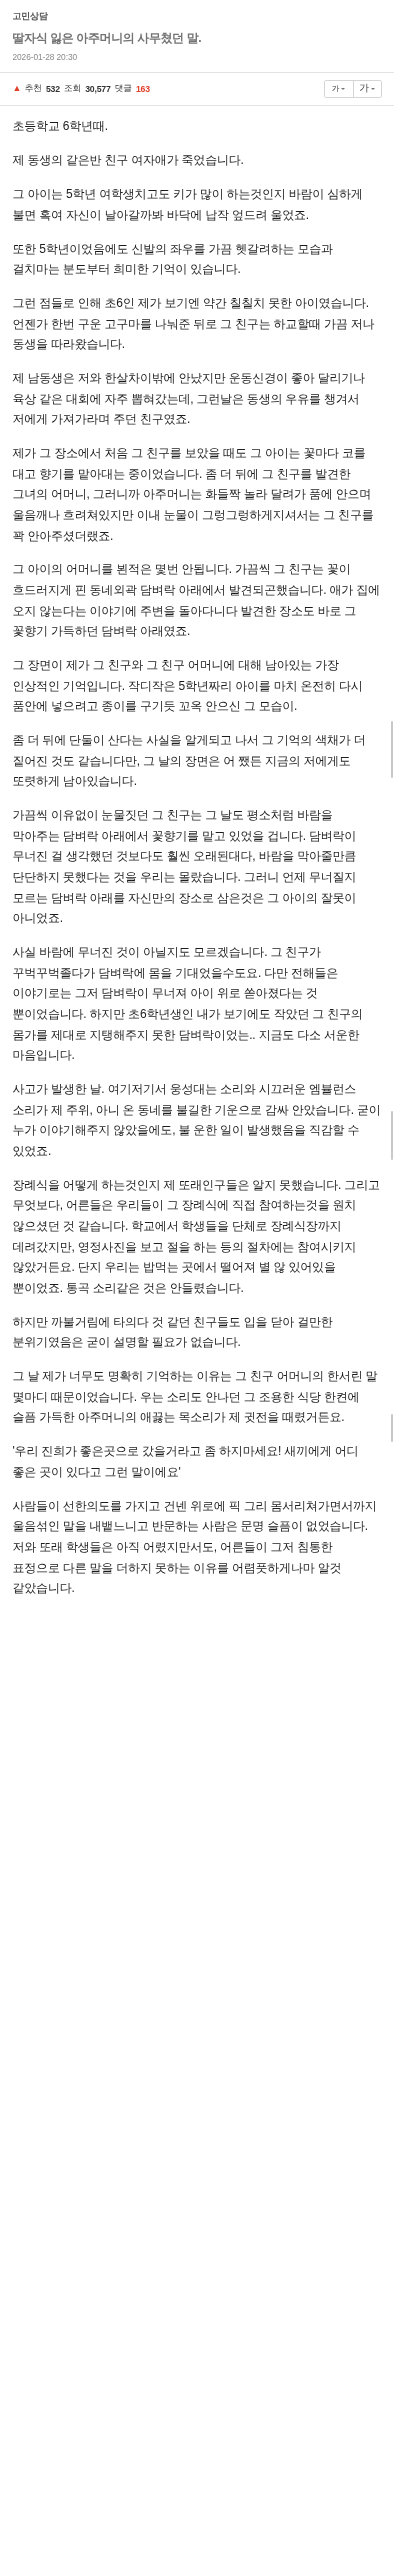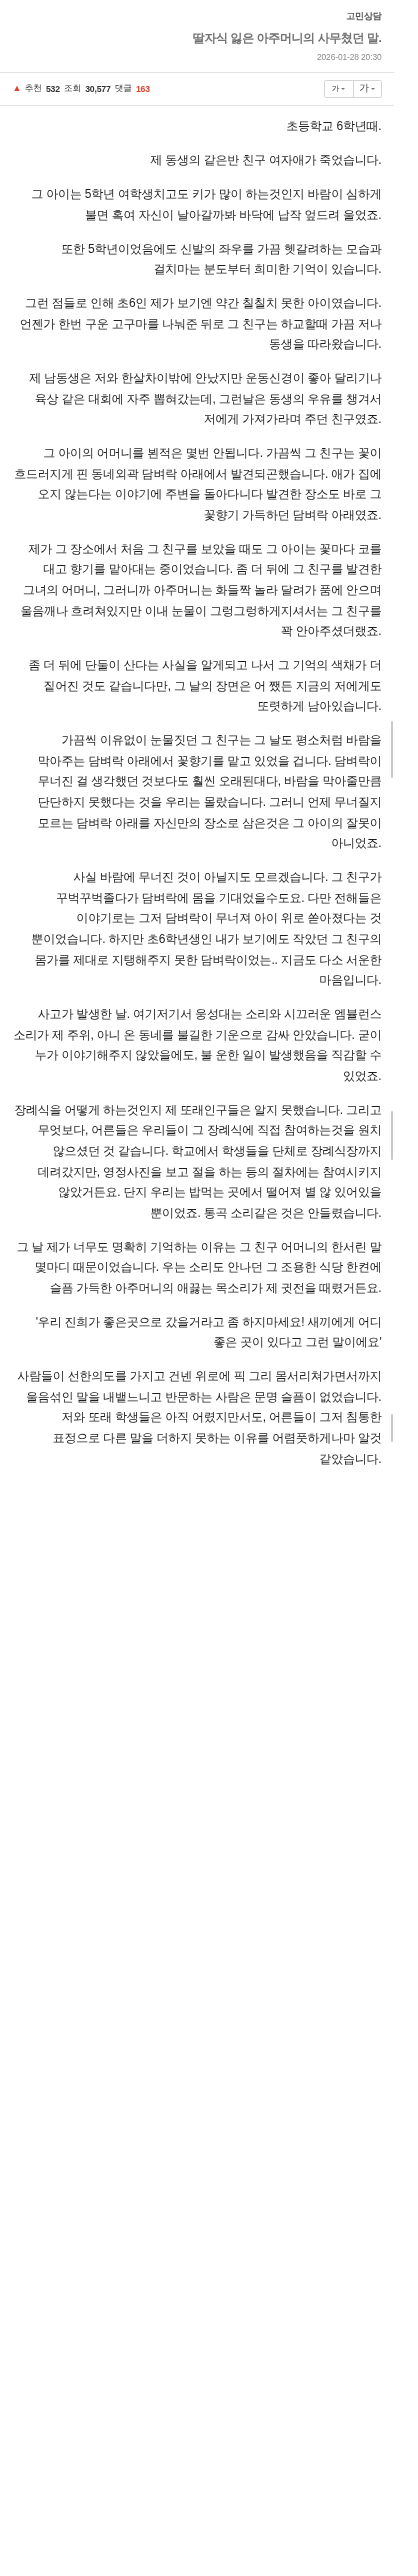--- a/index.html
+++ b/index.html
@@ -11,21 +11,20 @@
   body {
     width: 418px;
     font-family: "Liberation Sans", "DejaVu Sans", sans-serif;
     color: #1a1a1a;
     -webkit-font-smoothing: antialiased;
   }
   .page {
     width: 394px;
     position: relative;
     background: #ffffff;
-    text-align: right;
   }
 
   
   .board-name {
     font-size: 9px;
     color: #555555;
     padding: 9.8px 12.5px 0 12.5px;
     font-weight: bold;
     letter-spacing: -0.2px;
   }
@@ -35,21 +34,20 @@
     color: #737373;
     padding: 7px 12.5px 0 12.5px;
     letter-spacing: -0.4px;
     line-height: 1.35;
   }
   .post-date {
     font-size: 8.4px;
     color: #8a8a8a;
     padding: 6.3px 12.5px 9.8px 12.5px;
     letter-spacing: -0.1px;
-    margin-left: 42px;
   }
   .divider {
     height: 0.7px;
     background: #e3e3e3;
     margin: 0;
   }
 
   
   .meta-bar {
     display: flex;
@@ -178,27 +176,29 @@
 
   <div class="divider"></div>
 
   <div class="content" id="content">
       <p>초등학교 6학년때.</p>
       <p>제 동생의 같은반 친구 여자애가 죽었습니다.</p>
       <p>그 아이는 5학년 여학생치고도 키가 많이 하는것인지 바람이 심하게 불면 혹여 자신이 날아갈까봐 바닥에 납작 엎드려 울었죠.</p>
       <p>또한 5학년이었음에도 신발의 좌우를 가끔 헷갈려하는 모습과 걸치마는 분도부터 희미한 기억이 있습니다.</p>
       <p>그런 점들로 인해 초6인 제가 보기엔 약간 칠칠치 못한 아이였습니다. 언젠가 한번 구운 고구마를 나눠준 뒤로 그 친구는 하교할때 가끔 저나 동생을 따라왔습니다.</p>
       <p>제 남동생은 저와 한살차이밖에 안났지만 운동신경이 좋아 달리기나 육상 같은 대회에 자주 뽑혀갔는데, 그런날은 동생의 우유를 챙겨서 저에게 가져가라며 주던 친구였죠.</p>
+      <p>제가 그 장소에서 처음 그 친구를 보았을 때도 그 아이는 꽃마다 코를 대고 향기를 맡아대는 중이었습니다. 좀 더 뒤에 그 친구를 발견한 그녀의 어머니, 그러니까 아주머니는 화들짝 놀라 달려가 품에 안으며 울음깨나 흐려쳐있지만 이내 눈물이 그렁그렁하게지셔서는 그 친구를 꽉 안아주셨더랬죠.</p>
       <p>그 아이의 어머니를 뵌적은 몇번 안됩니다. 가끔씩 그 친구는 꽃이 흐드러지게 핀 동네외곽 담벼락 아래에서 발견되곤했습니다. 애가 집에 오지 않는다는 이야기에 주변을 돌아다니다 발견한 장소도 바로 그 꽃향기 가득하던 담벼락 아래였죠.</p>
-      <p>제가 그 장소에서 처음 그 친구를 보았을 때도 그 아이는 꽃마다 코를 대고 향기를 맡아대는 중이었습니다. 좀 더 뒤에 그 친구를 발견한 그녀의 어머니, 그러니까 아주머니는 화들짝 놀라 달려가 품에 안으며 울음깨나 흐려쳐있지만 이내 눈물이 그렁그렁하게지셔서는 그 친구를 꽉 안아주셨더랬죠.</p>
+      <p>그 장면이 제가 그 친구와 그 친구 어머니에 대해 남아있는 가장 인상적인 기억입니다. 작디작은 5학년짜리 아이를 마치 온전히 다시 품안에 넣으려고 종이를 구기듯 꼬옥 안으신 그 모습이.</p>
       <p>좀 더 뒤에 단둘이 산다는 사실을 알게되고 나서 그 기억의 색채가 더 짙어진 것도 같습니다만, 그 날의 장면은 어 쨌든 지금의 저에게도 또렷하게 남아있습니다.</p>
       <p>가끔씩 이유없이 눈물짓던 그 친구는 그 날도 평소처럼 바람을 막아주는 담벼락 아래에서 꽃향기를 맡고 있었을 겁니다. 담벼락이 무너진 걸 생각했던 것보다도 훨씬 오래된대다, 바람을 막아줄만큼 단단하지 못했다는 것을 우리는 몰랐습니다. 그러니 언제 무너질지 모르는 담벼락 아래를 자신만의 장소로 삼은것은 그 아이의 잘못이 아니었죠.</p>
       <p>사실 바람에 무너진 것이 아닐지도 모르겠습니다. 그 친구가 꾸벅꾸벅졸다가 담벼락에 몸을 기대었을수도요. 다만 전해들은 이야기로는 그저 담벼락이 무너져 아이 위로 쏟아졌다는 것 뿐이었습니다. 하지만 초6학년생인 내가 보기에도 작았던 그 친구의 몸가를 제대로 지탱해주지 못한 담벼락이었는.. 지금도 다소 서운한 마음입니다.</p>
       <p>사고가 발생한 날. 여기저기서 웅성대는 소리와 시끄러운 엠뷸런스 소리가 제 주위, 아니 온 동네를 불길한 기운으로 감싸 안았습니다. 굳이 누가 이야기해주지 않았을에도, 불 운한 일이 발생했음을 직감할 수 있었죠.</p>
       <p>장례식을 어떻게 하는것인지 제 또래인구들은 알지 못했습니다. 그리고 무엇보다, 어른들은 우리들이 그 장례식에 직접 참여하는것을 원치 않으셨던 것 같습니다. 학교에서 학생들을 단체로 장례식장까지 데려갔지만, 영정사진을 보고 절을 하는 등의 절차에는 참여시키지 않았거든요. 단지 우리는 밥먹는 곳에서 떨어져 별 않 있어있을 뿐이었죠. 통곡 소리같은 것은 안들렸습니다.</p>
+      <p>하지만 까불거림에 타의다 것 같던 친구들도 입을 닫아 걸만한 분위기였음은 굳이 설명할 필요가 없습니다.</p>
       <p>그 날 제가 너무도 명확히 기억하는 이유는 그 친구 어머니의 한서린 말 몇마디 때문이었습니다. 우는 소리도 안나던 그 조용한 식당 한켠에 슬픔 가득한 아주머니의 애끓는 목소리가 제 귓전을 때렸거든요.</p>
       <p>'우리 진희가 좋은곳으로 갔을거라고 좀 하지마세요! 새끼에게 어디 좋은 곳이 있다고 그런 말이에요'</p>
       <p>사람들이 선한의도를 가지고 건넨 위로에 픽 그리 몸서리쳐가면서까지 울음섞인 말을 내뱉느니고 반문하는 사람은 문명 슬픔이 없었습니다. 저와 또래 학생들은 아직 어렸지만서도, 어른들이 그저 침통한 표정으로 다른 말을 더하지 못하는 이유를 어렴풋하게나마 알것 같았습니다.</p>
     </div>
 
   <div class="scroll-marks">
     <div class="scroll-mark" style="top:721px;height:57px;"></div>
     <div class="scroll-mark" style="top:1111px;height:49px;"></div>
     <div class="scroll-mark" style="top:1414px;height:28px;"></div>
     <div class="scroll-mark" style="top:1836px;height:33px;"></div>

